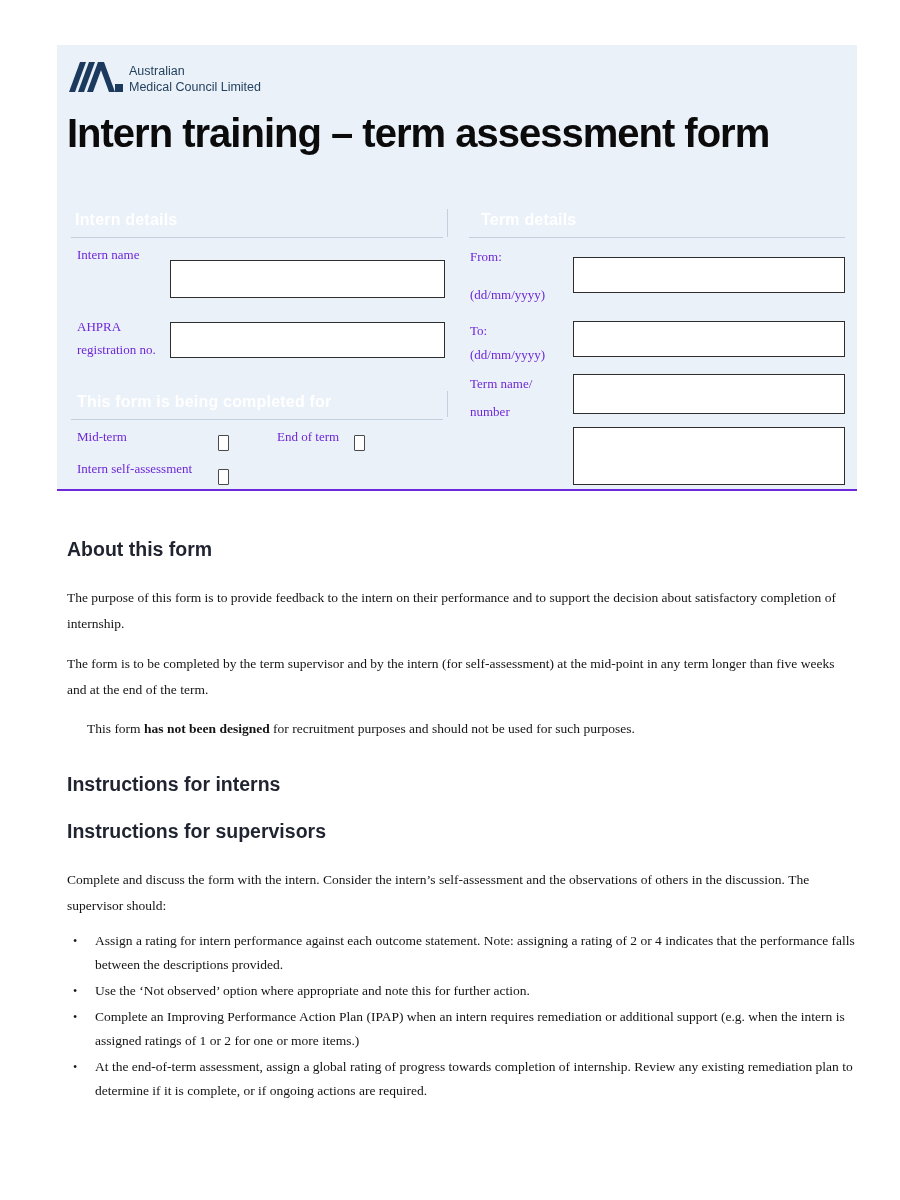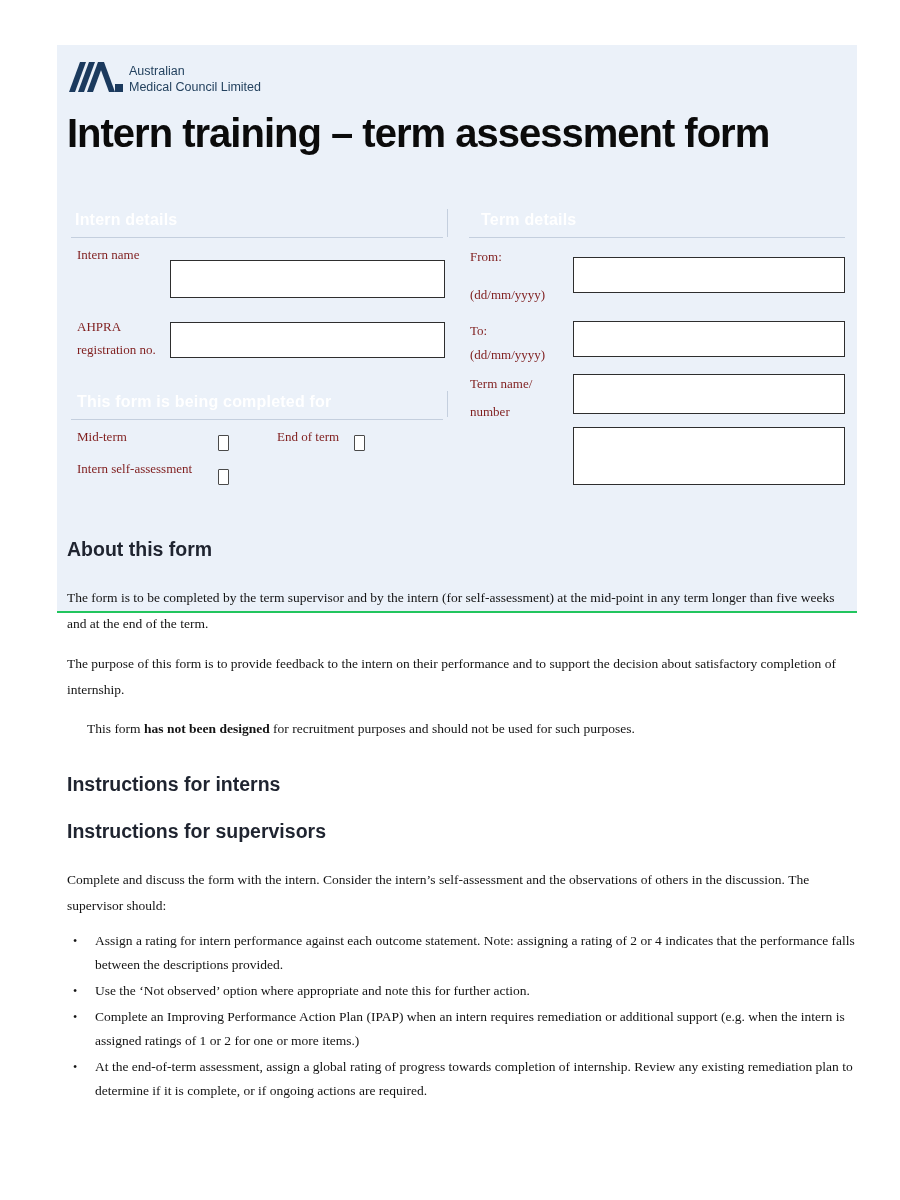--- a/index.html
+++ b/index.html
@@ -7,23 +7,23 @@
   body {
     position: relative;
     font-family: "Liberation Serif", serif;
     color: #141414;
   }
 
   
   .blue-panel {
     position: absolute;
     left: 57px; top: 45px;
-    width: 800px; height: 568px;
+    width: 800px; height: 446px;
     background: #ebf1f9;
-    border-bottom: 2px solid #22c55e;
+    border-bottom: 2px solid #6d28d9;
   }
   .abs { position: absolute; }
 
   .logo-mark { left: 12px; top: 16px; }
   .logo-text {
     left: 72px; top: 18px;
     font-family: "Liberation Sans", sans-serif;
     font-size: 12.5px; line-height: 16px;
     color: #24425f;
   }
@@ -44,21 +44,21 @@
     font-size: 16px;
     color: #ffffff;
     letter-spacing: .2px;
     white-space: nowrap;
   }
   .rule-h { height: 1px; background: #c4cfde; }
   .rule-v { width: 1px; background: #c4cfde; }
 
   .field-label {
     font-size: 13px;
-    color: #7f1d1d;
+    color: #6d28d9;
     line-height: 23px;
     white-space: nowrap;
   }
   .field-box {
     position: absolute;
     background: #ffffff;
     border: 1px solid #2e2e2e;
     font-family: "Liberation Serif", serif;
     font-size: 13px;
     padding: 0 6px;
@@ -172,22 +172,22 @@
     <div style="line-height:28px;">number</div>
   </div>
   <input class="field-box" style="left: 516px; top: 329px; width: 272px; height: 40px;">
 
   <input class="field-box" style="left: 516px; top: 382px; width: 272px; height: 58px;">
 </div>
 
 <div class="content">
 
   <h2>About this form</h2>
+  <p>The purpose of this form is to provide feedback to the intern on their performance and to support the decision about satisfactory completion of internship.</p>
   <p>The form is to be completed by the term supervisor and by the intern (for self-assessment) at the mid-point in any term longer than five weeks and at the end of the term.</p>
-  <p>The purpose of this form is to provide feedback to the intern on their performance and to support the decision about satisfactory completion of internship.</p>
   <p class="gap-lg"><span>This form </span><span class="bold">has not been designed</span><span> for recruitment purposes and should not be used for such purposes.</span></p>
 
   <h2>Instructions for interns</h2>
 
   <h2>Instructions for supervisors</h2>
   <p style="margin-bottom:10px;">Complete and discuss the form with the intern. Consider the intern’s self-assessment and the observations of others in the discussion. The supervisor should:</p>
 
   <div class="bullet-list">
     <div class="bullet-item">
       <span class="bullet-marker">•</span>

